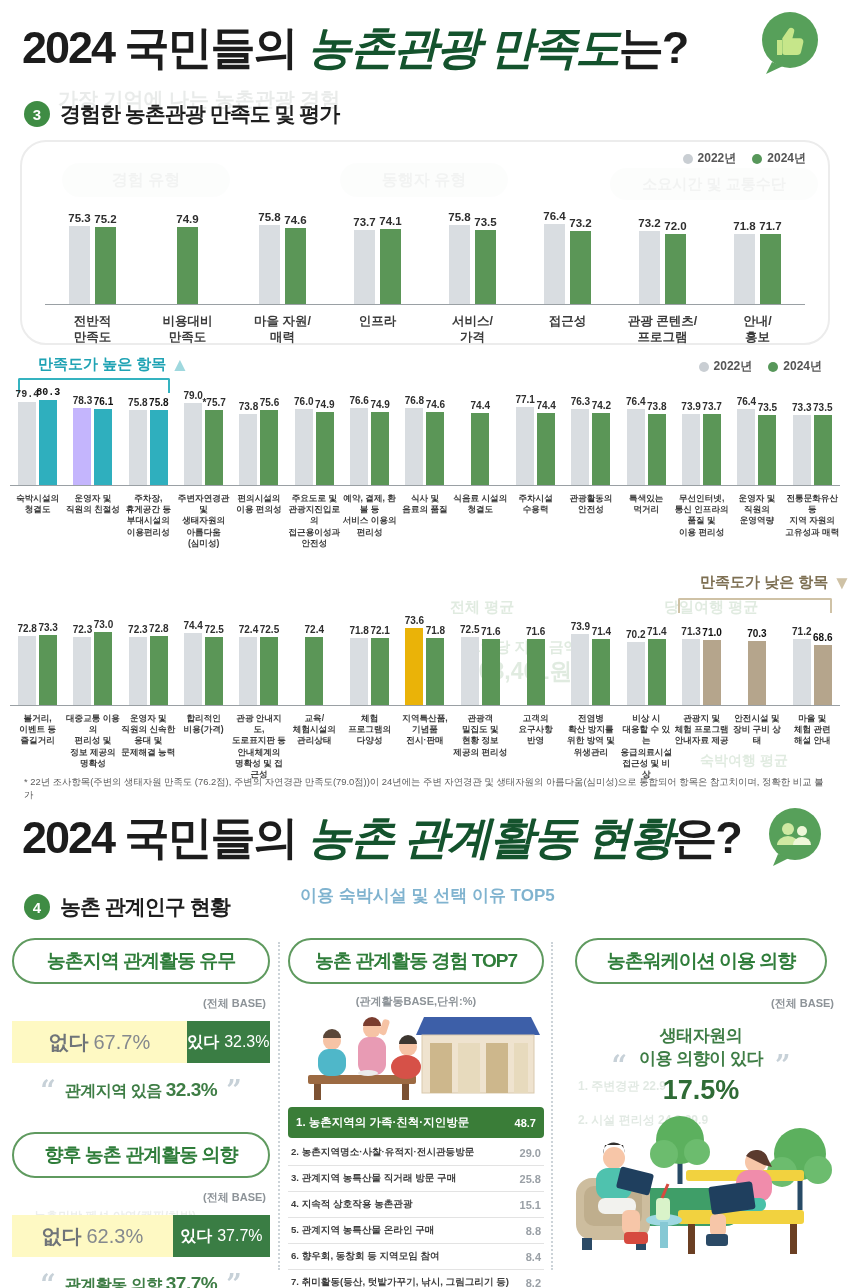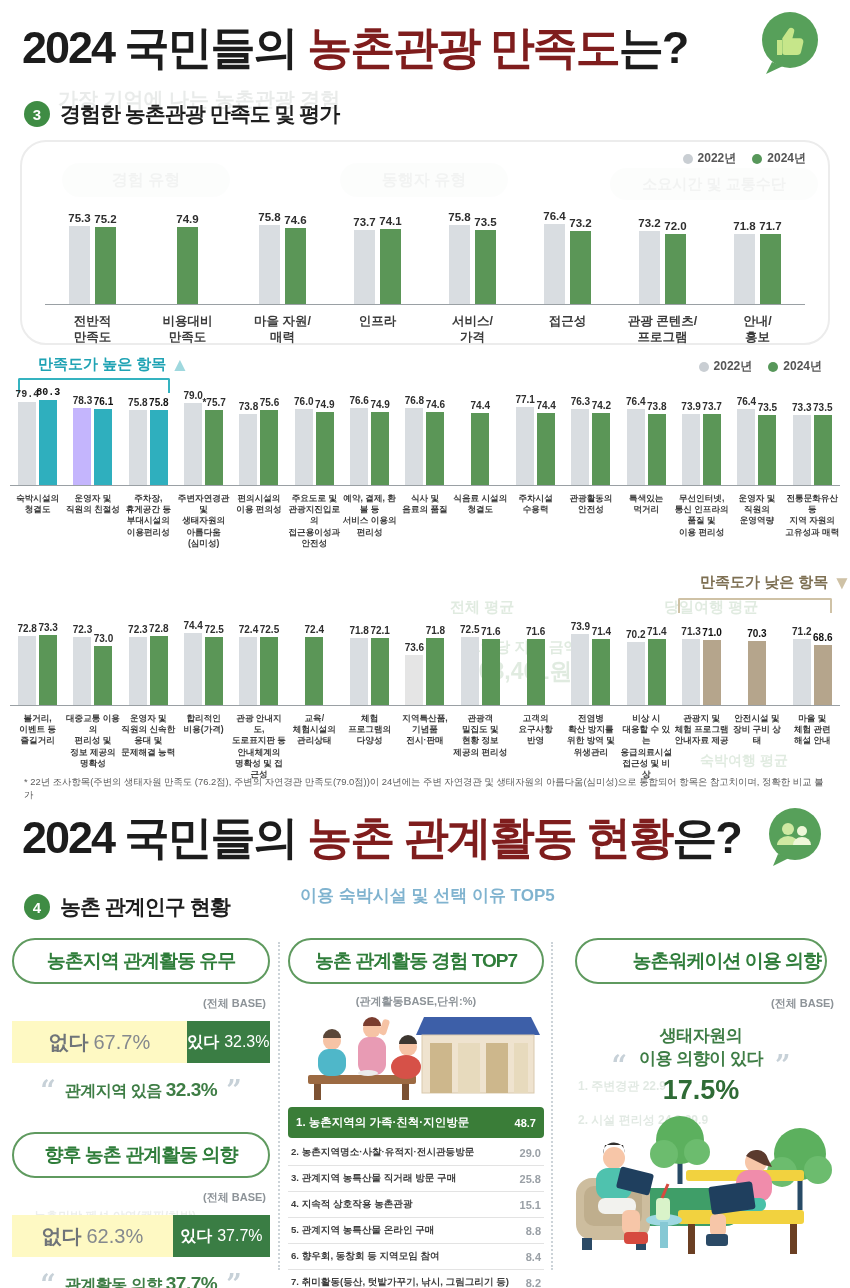--- a/index.html
+++ b/index.html
@@ -2,21 +2,21 @@
 <html><head>
 <meta charset="utf-8">
 <style>
   * { margin:0; padding:0; box-sizing:border-box; }
   body { background:#fff; }
   .page { position:relative; width:850px; height:1288px; background:#fff; overflow:hidden;
           font-family:"Liberation Sans","DejaVu Sans",sans-serif; color:#222; }
 
   
   .h1 { position:absolute; left:22px; font-weight:900; font-size:45px; letter-spacing:-2px; color:#1c1c1c; white-space:nowrap; }
-  .h1 .grn { color:#7f1d1d; }
+  .h1 .grn { color:#14532d;font-style:italic; }
   .bubble-icon { position:absolute; }
 
   
   .sec { position:absolute; display:flex; align-items:center; gap:10px; }
   .badge { width:26px; height:26px; border-radius:50%; background:#3f8c44; color:#fff;
            font-weight:800; font-size:15px; display:flex; align-items:center; justify-content:center; }
   .sec-title { font-size:21px; font-weight:800; color:#1e1e1e; letter-spacing:-1px; }
 
   
   .legend { display:flex; gap:16px; align-items:center; font-size:12px; color:#555; font-weight:600; }
@@ -462,21 +462,21 @@
               <div class="cbar" style="width: 18px; height: 69.93px; background: rgb(91, 150, 87);">
                 <span class="cval">73.3</span>
               </div>
             </div>
           </div>
           <div class="cgroup">
             <div class="cbars" style="gap: 3px;">
               <div class="cbar" style="width: 18px; height: 67.83px; background: rgb(217, 221, 225);">
                 <span class="cval">72.3</span>
               </div>
-              <div class="cbar" style="width: 18px; height: 59px; background: rgb(91, 150, 87); text-decoration: underline;">
+              <div class="cbar" style="width: 18px; height: 73px; background: rgb(91, 150, 87); text-decoration: underline;">
                 <span class="cval">73.0</span>
               </div>
             </div>
           </div>
           <div class="cgroup">
             <div class="cbars" style="gap: 3px;">
               <div class="cbar" style="width: 18px; height: 67.83px; background: rgb(217, 221, 225);">
                 <span class="cval">72.3</span>
               </div>
               <div class="cbar" style="width: 18px; height: 68.88px; background: rgb(91, 150, 87);">
@@ -516,21 +516,21 @@
               <div class="cbar" style="width: 18px; height: 66.78px; background: rgb(217, 221, 225);">
                 <span class="cval">71.8</span>
               </div>
               <div class="cbar" style="width: 18px; height: 67.41px; background: rgb(91, 150, 87);">
                 <span class="cval">72.1</span>
               </div>
             </div>
           </div>
           <div class="cgroup">
             <div class="cbars" style="gap: 3px;">
-              <div class="cbar" style="width: 18px; height: 50px; background: #e5e5e5; text-align: right;">
+              <div class="cbar" style="width: 18px; height: 77px; background: #eab308; text-align: right;">
                 <span class="cval">73.6</span>
               </div>
               <div class="cbar" style="width: 18px; height: 66.78px; background: rgb(91, 150, 87);">
                 <span class="cval">71.8</span>
               </div>
             </div>
           </div>
           <div class="cgroup">
             <div class="cbars" style="gap: 3px;">
               <div class="cbar" style="width: 18px; height: 68.25px; background: rgb(217, 221, 225);">
@@ -761,21 +761,21 @@
           <span class="t7val">8.4</span>
         </div>
         <div class="t7item">
           <span>7. 취미활동(등산, 텃밭가꾸기, 낚시, 그림그리기 등)</span>
           <span class="t7val">8.2</span>
         </div>
       </div>
   </div>
 
   <div class="col" style="left:560px;top:938px;width:282px;">
-    <div class="pill" style="font-size:19px;width:252px;margin:0 auto;text-align:right;">농촌워케이션 이용 의향</div>
+    <div class="pill" style="font-size:19px;width:252px;margin:0 auto;">농촌워케이션 이용 의향</div>
     <div class="base" style="text-align:right;margin:12px 8px 14px 0;">(전체 BASE)</div>
     <div class="quote" style="gap:12px;">
       <span class="qmark">“</span>
       <span class="wq">
         <div class="l">생태자원의</div>
         <div class="l">이용 의향이 있다</div>
         <div class="pct">17.5%</div>
       </span>
       <span class="qmark">”</span>
     </div>

